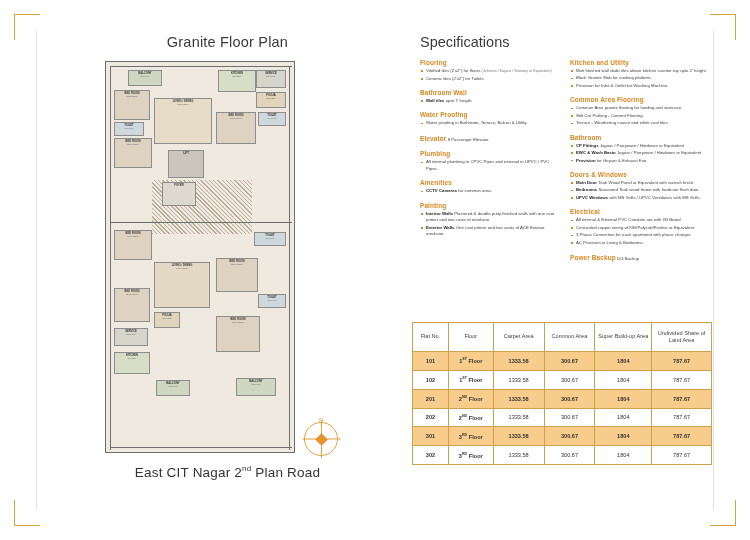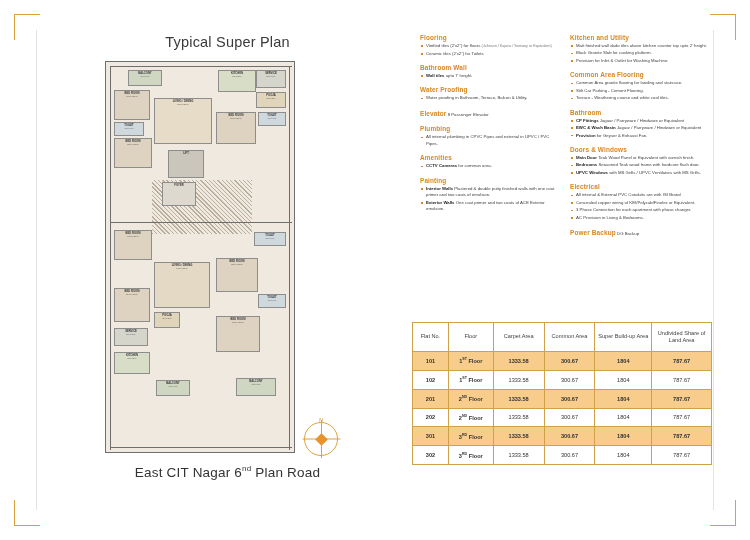--- a/index.html
+++ b/index.html
@@ -227,21 +227,21 @@
   <div class="corner c-tr-v"></div>
   <div class="corner c-bl-h"></div>
   <div class="corner c-bl-v"></div>
   <div class="corner c-br-h"></div>
   <div class="corner c-br-v"></div>
 
   <div class="vrule left"></div>
   <div class="vrule right"></div>
 
   <div class="left-col">
-    <div class="plan-title">Typical Super Plan</div>
+    <div class="plan-title">Granite Floor Plan</div>
 
     <div class="plan-frame">
 
       <div class="unit balcony" style="left:22px;top:8px;width:34px;height:16px;">
         <span class="nm">BALCONY</span>
         <span class="dm">7'0"X4'0"</span>
       </div>
       <div class="unit kitchen" style="left:112px;top:8px;width:38px;height:22px;">
         <span class="nm">KITCHEN</span>
         <span class="dm">8'0"X8'0"</span>
@@ -337,35 +337,36 @@
       </div>
 
       <div class="wall" style="left:4px;top:4px;width:182px;height:1px;"></div>
       <div class="wall" style="left:4px;bottom:4px;width:182px;height:1px;"></div>
       <div class="wall" style="left:4px;top:4px;width:1px;height:384px;"></div>
       <div class="wall" style="right:4px;top:4px;width:1px;height:384px;"></div>
       <div class="wall" style="left:4px;top:160px;width:182px;height:1px;"></div>
     </div>
 
     <div class="plan-caption">
-      <span>East CIT Nagar 6</span><sup>nd</sup><span> Plan Road</span>
+      <span>East CIT Nagar 2</span><sup>nd</sup><span> Plan Road</span>
     </div>
   </div>
 
   <div class="compass">
     <div class="n">N</div>
     <div class="star"></div>
     <div class="ray" style="transform:rotate(0deg);"></div>
     <div class="ray" style="transform:rotate(90deg);"></div>
     <div class="ray" style="transform:rotate(180deg);"></div>
     <div class="ray" style="transform:rotate(270deg);"></div>
     <div class="core"></div>
   </div>
 
   <div class="right-col">
+    <div class="sec-title">Specifications</div>
     <div class="spec-grid">
       <div class="spec-col" id="spec-left">
           <div class="spec-block">
             <div class="spec-head">Flooring</div>
             <ul class="spec-list">
               <li>Vitrified tiles (2'x2") for floors <i>(Johnson / Kajaria / Somany or Equivalent)</i></li>
               <li>Ceramic tiles (2'x2") for Toilets</li>
             </ul>
           </div>
           <div class="spec-block">

